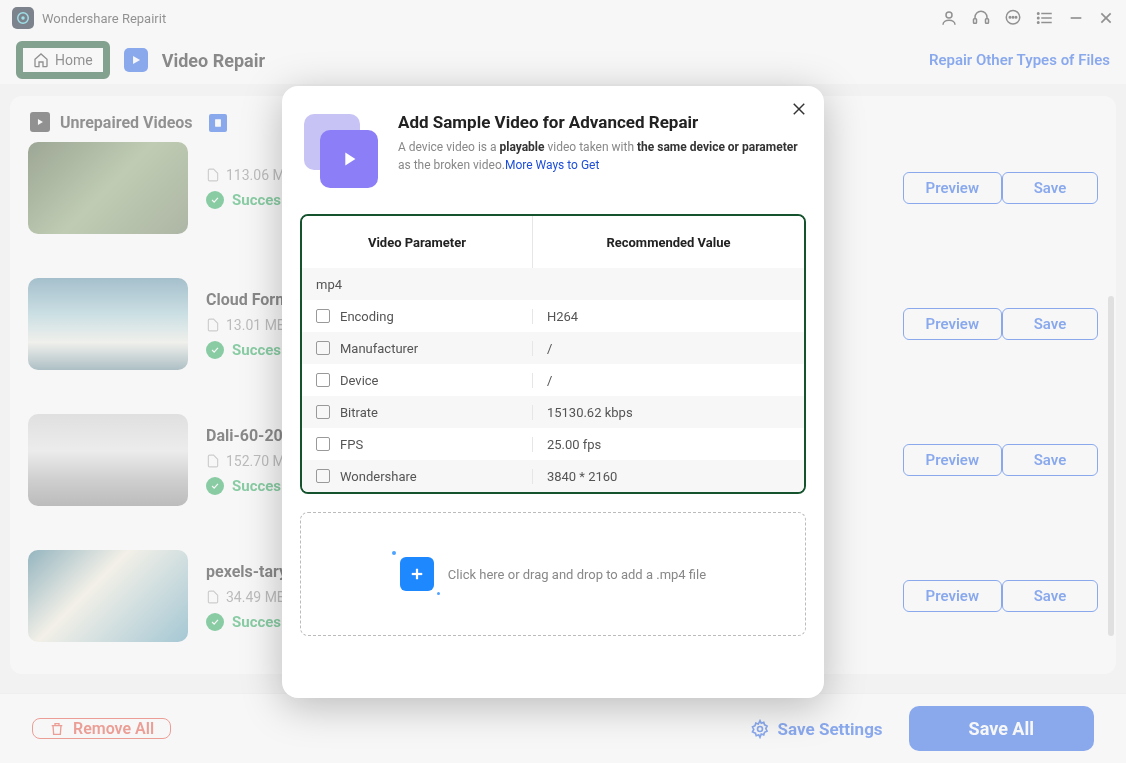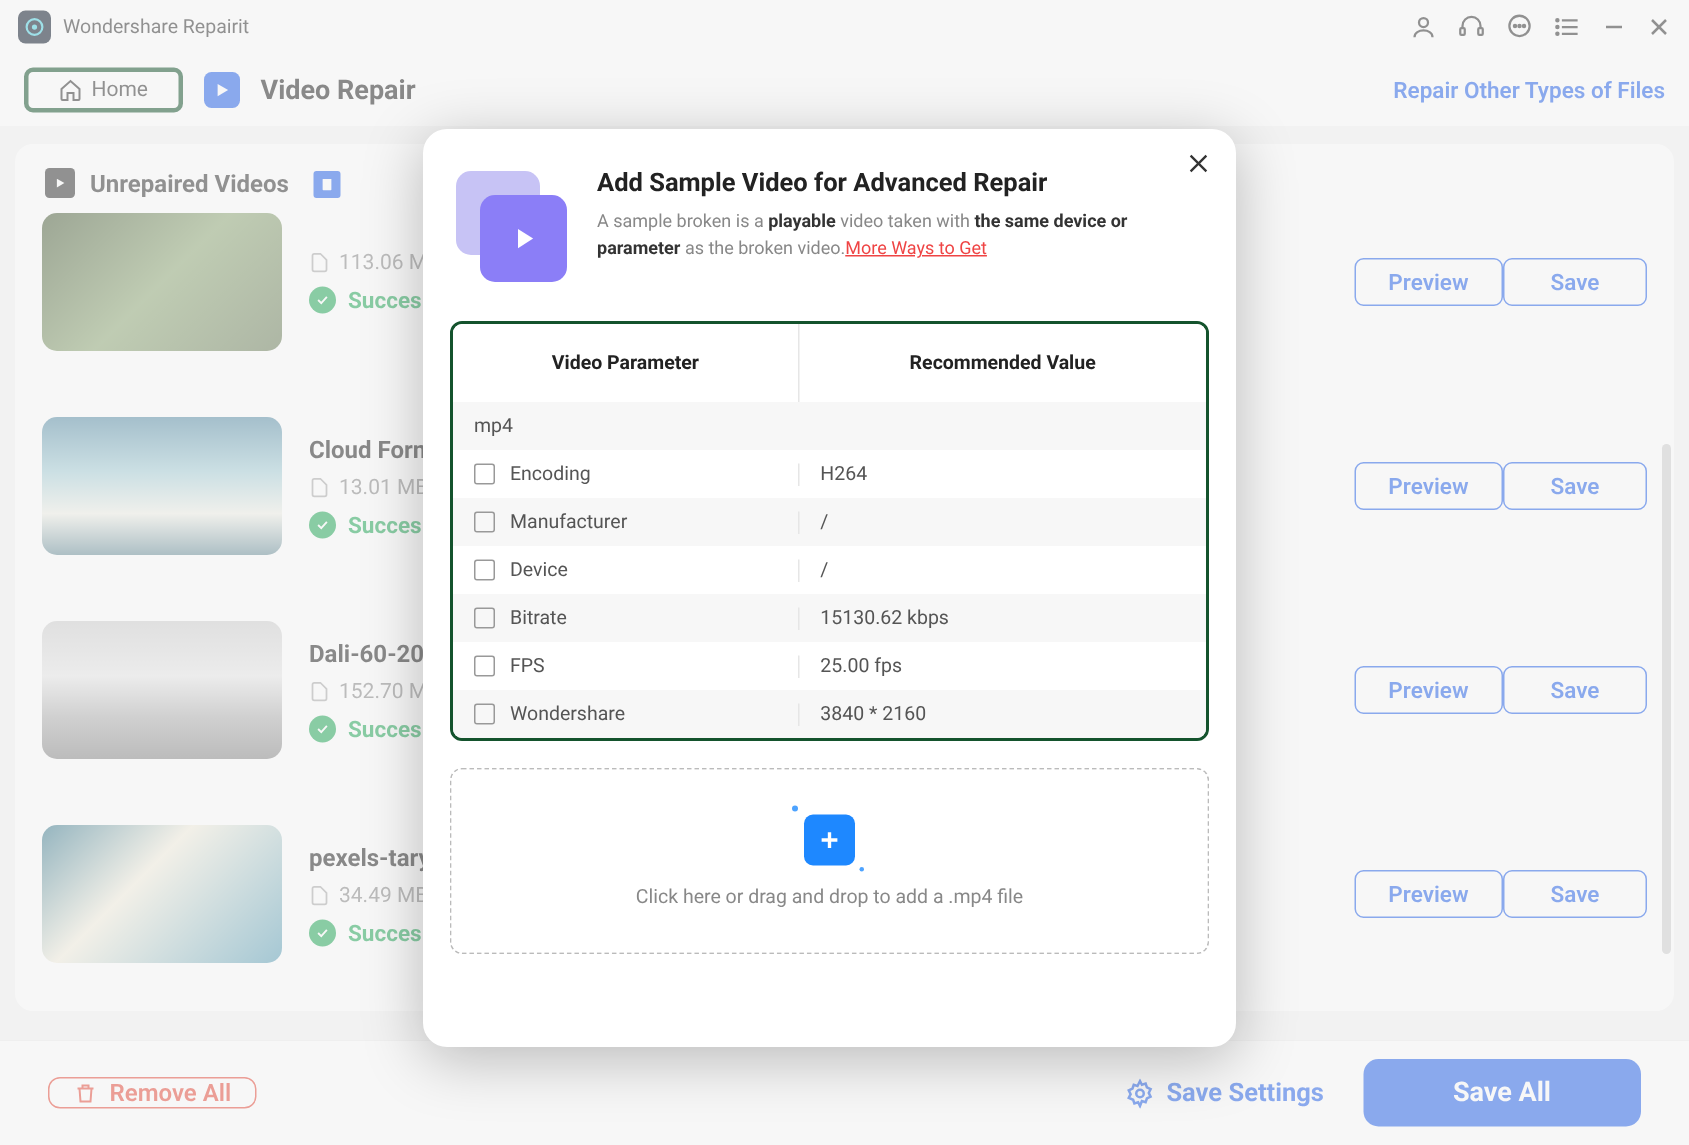--- a/index.html
+++ b/index.html
@@ -4,21 +4,21 @@
 <style>
 *{box-sizing:border-box;margin:0;padding:0;font-family:-apple-system,BlinkMacSystemFont,"Segoe UI",Roboto,sans-serif}
 body{width:1126px;height:763px;background:#f5f5f5;overflow:hidden;position:relative}
 .titlebar{height:36px;display:flex;align-items:center;padding:16px 12px;background:#fff}
 .app-icon{width:22px;height:22px;background:#0a1628;border-radius:5px;display:flex;align-items:center;justify-content:center;margin-right:8px}
 .app-icon svg{width:14px;height:14px}
 .app-title{font-size:13px;color:#333;flex:1}
 .title-icons{display:flex;gap:14px;align-items:center}
 .title-icons span{cursor:pointer;color:#333;display:flex;align-items:center}
 .subheader{height:48px;display:flex;align-items:center;padding:8px 16px;gap:14px;background:#fff}
-.home-btn{display:flex;align-items:center;gap:6px;border:3px solid #14532d;padding:4px 20px;border-radius:6px;font-size:14px;color:#333;cursor:pointer}
+.home-btn{display:flex;align-items:center;gap:6px;border:7px solid #14532d;padding:4px 10px;border-radius:6px;font-size:14px;color:#333;cursor:pointer}
 .vr-icon{width:24px;height:24px;background:#2563eb;border-radius:5px;display:flex;align-items:center;justify-content:center}
 .vr-title{font-weight:700;font-size:18px;color:#222}
 .repair-link{margin-left:auto;color:#2563eb;font-size:15px;font-weight:600;cursor:pointer}
 .content{padding:12px 10px;position:relative}
 .card{background:#fff;border-radius:12px;padding:12px 14px 4px 14px;height:578px;overflow:hidden;position:relative}
 .sect-title{display:flex;align-items:flex-end;gap:10px;font-weight:700;font-size:16px;color:#333;margin:4px 0 0 6px}
 .sect-ico{width:20px;height:20px;background:#333;border-radius:3px;display:flex;align-items:center;justify-content:center}
 .hist-ico{width:18px;height:18px;background:#2563eb;border-radius:2px;margin-left:6px;display:flex;align-items:center;justify-content:center}
 .video-row{display:flex;align-items:center;padding:8px 4px;gap:18px}
 .thumb{width:160px;height:92px;border-radius:10px;background:#888;flex-shrink:0}
@@ -41,30 +41,30 @@
 .save-all{margin-left:26px;background:#2563eb;color:#fff;padding:12px 60px;border-radius:10px;font-size:18px;font-weight:700;cursor:pointer;border:none}
 .modal{position:absolute;left:282px;top:86px;width:542px;height:612px;background:#fff;border-radius:16px;box-shadow:0 8px 40px rgba(0,0,0,0.25);z-index:10;padding:18px}
 .modal-close{position:absolute;right:16px;top:14px;cursor:pointer;color:#333}
 .modal-head{display:flex;gap:18px;padding:8px 4px 18px 4px}
 .play-tile{width:76px;height:76px;position:relative;margin-top:2px;flex-shrink:0}
 .play-back{position:absolute;left:0;top:0;width:56px;height:56px;background:#c7c3f5;border-radius:10px}
 .play-front{position:absolute;left:16px;top:16px;width:58px;height:58px;background:#8b7ef7;border-radius:10px;display:flex;align-items:center;justify-content:center}
 .modal-h1{font-size:17px;font-weight:700;color:#222;margin-bottom:6px}
 .modal-desc{font-size:12px;color:#888;line-height:1.5}
 .modal-desc b{color:#333}
-.modal-desc a{color:#ef4444;text-decoration:underline;cursor:pointer}
+.modal-desc a{color:#1d4ed8;cursor:pointer}
 .param-table{border:2px solid #14532d;border-radius:8px;overflow:hidden;margin-top:6px}
 .pt-row{display:flex;min-height:32px;align-items:center}
 .pt-row:nth-child(even){background:#f7f7f7}
 .pt-head{background:#fff;font-weight:700;font-size:13px;color:#222;height:52px}
 .pt-c1{width:46%;padding:0 14px;display:flex;align-items:center;gap:10px;font-size:13px;color:#555;border-right:1px solid #e6e6e6;height:100%}
 .pt-c2{flex:1;padding:0 14px;font-size:13px;color:#555}
 .pt-head .pt-c1,.pt-head .pt-c2{justify-content:center;color:#222;text-align:center}
 .pico{width:14px;height:14px;border:1.2px solid #999;border-radius:2px;flex-shrink:0}
-.drop-zone{margin-top:18px;border:1.5px dashed #bbb;border-radius:8px;height:124px;display:flex;flex-direction:column;align-items:center;justify-content:center;gap:14px;cursor:pointer}
+.drop-zone{margin-top:18px;border:1.5px dashed #bbb;border-radius:8px;height:124px;display:flex;flex-direction:row;align-items:center;justify-content:center;gap:14px;cursor:pointer}
 .drop-icon{width:34px;height:34px;background:#1e88ff;border-radius:6px;display:flex;align-items:center;justify-content:center;position:relative}
 .drop-icon::before{content:"";position:absolute;left:-8px;top:-6px;width:4px;height:4px;background:#4da3ff;border-radius:50%}
 .drop-icon::after{content:"";position:absolute;right:-6px;bottom:-4px;width:3px;height:3px;background:#4da3ff;border-radius:50%}
 .drop-txt{font-size:13px;color:#888}
 </style>
 </head>
 <body>
 
 <div class="titlebar">
   <div class="app-icon">
@@ -283,21 +283,21 @@
     <div class="play-tile">
       <div class="play-back"></div>
       <div class="play-front">
           <svg width="22" height="22" viewBox="0 0 24 24" fill="#fff">
             <polygon points="8,5 19,12 8,19"></polygon>
           </svg>
         </div>
     </div>
     <div>
       <div class="modal-h1">Add Sample Video for Advanced Repair</div>
-      <div class="modal-desc"><span>A sample broken is a </span><b>playable</b><span> video taken with </span><b>the same device or parameter</b><span> as the broken video.</span><a>More Ways to Get</a></div>
+      <div class="modal-desc"><span>A device video is a </span><b>playable</b><span> video taken with </span><b>the same device or parameter</b><span> as the broken video.</span><a>More Ways to Get</a></div>
     </div>
   </div>
 
   <div class="param-table">
     <div class="pt-row pt-head">
       <div class="pt-c1">Video Parameter</div>
       <div class="pt-c2">Recommended Value</div>
     </div>
     <div class="pt-row">
         <div class="pt-c2">mp4</div>

